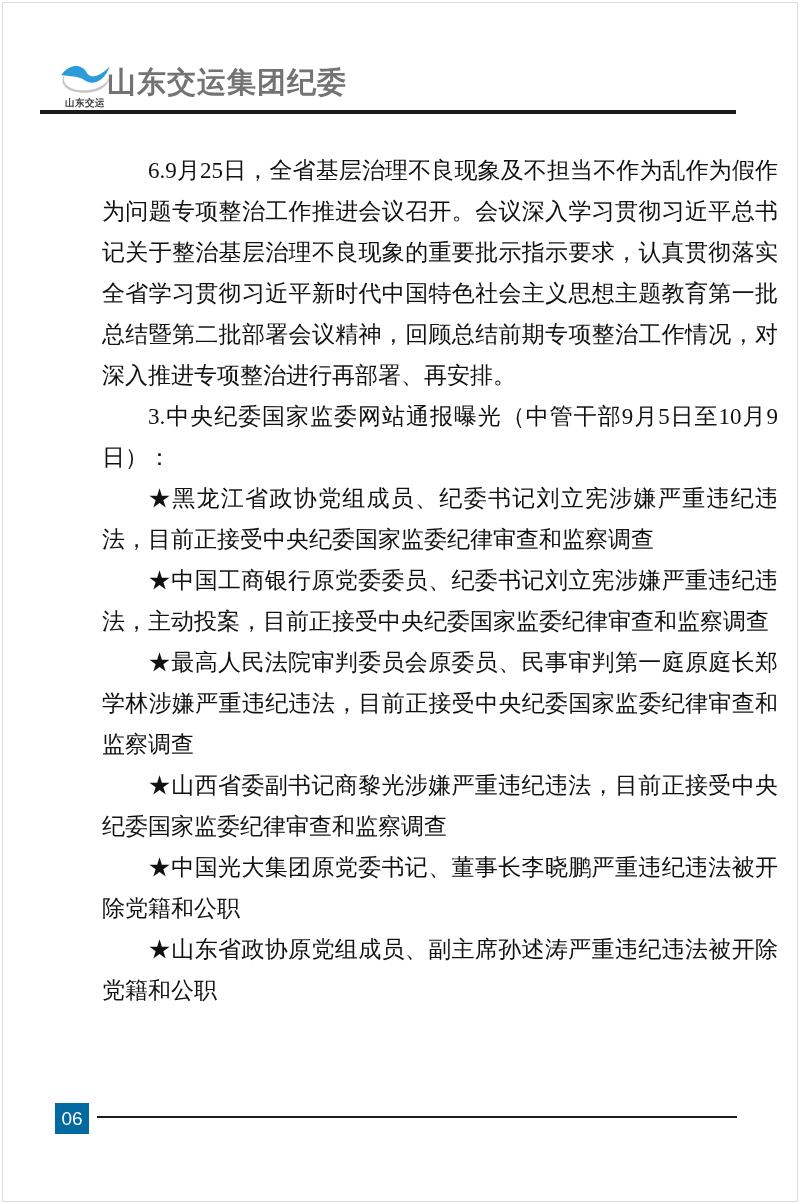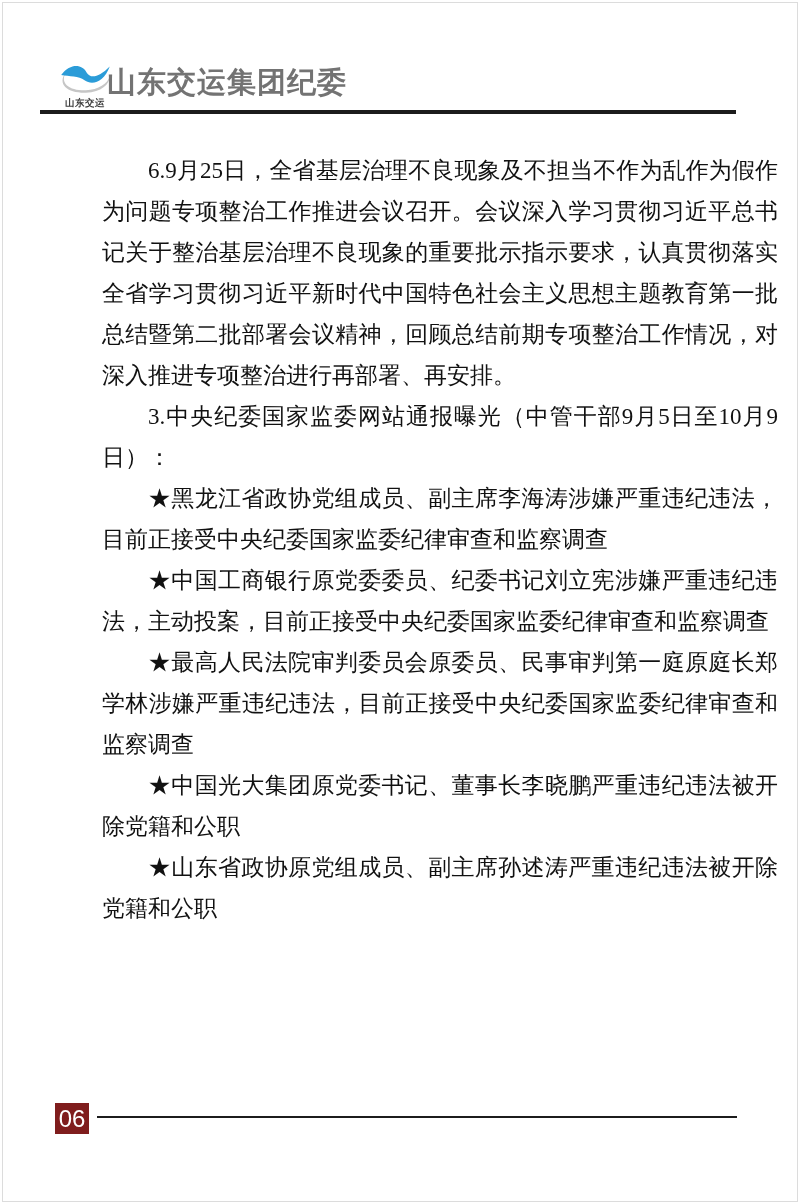--- a/index.html
+++ b/index.html
@@ -45,23 +45,23 @@
     font-size:23px; line-height:41px;
     text-align:justify;
     margin-left:40px;
   }
   .doc-body p { margin:0; text-indent:2em; }
   .star { display:inline; }
   
   .page-num {
     position:absolute; left:55px; top:1103px;
     width:34px; height:31px;
-    background:#7f1d1d; color:#ffffff;
+    background:#0369a1; color:#ffffff;
     font-family:"Liberation Sans","DejaVu Sans",sans-serif;
-    font-size:24px; font-weight:normal;
+    font-size:19px; font-weight:normal;
     display:flex; align-items:center; justify-content:center;
   }
   .footer-rule {
     position:absolute; left:97px; top:1116px;
     width:640px; height:2px; background:#1c1c1c;
   }
 </style>
 </head>
 <body>
 
@@ -78,22 +78,23 @@
     <div class="logo-caption">山东交运</div>
   </div>
 
   <div class="page-title">山东交运集团纪委</div>
   <div class="header-rule"></div>
 
   <div class="doc-body">
     <p>6.9月25日，全省基层治理不良现象及不担当不作为乱作为假作为问题专项整治工作推进会议召开。会议深入学习贯彻习近平总书记关于整治基层治理不良现象的重要批示指示要求，认真贯彻落实全省学习贯彻习近平新时代中国特色社会主义思想主题教育第一批总结暨第二批部署会议精神，回顾总结前期专项整治工作情况，对深入推进专项整治进行再部署、再安排。</p>
     <p>3.中央纪委国家监委网站通报曝光（中管干部9月5日至10月9日）：</p>
 
-    <p><span class="star">★</span><span>黑龙江省政协党组成员、副主席李海涛涉嫌严重违纪违法，目前正接受中央纪委国家监委纪律审查和监察调查</span></p>
+    <p><span class="star">★</span><span>黑龙江省政协党组成员、纪委书记刘立宪涉嫌严重违纪违法，目前正接受中央纪委国家监委纪律审查和监察调查</span></p>
     <p><span class="star">★</span><span>中国工商银行原党委委员、纪委书记刘立宪涉嫌严重违纪违法，主动投案，目前正接受中央纪委国家监委纪律审查和监察调查</span></p>
     <p><span class="star">★</span><span>最高人民法院审判委员会原委员、民事审判第一庭原庭长郑学林涉嫌严重违纪违法，目前正接受中央纪委国家监委纪律审查和监察调查</span></p>
+    <p><span class="star">★</span><span>山西省委副书记商黎光涉嫌严重违纪违法，目前正接受中央纪委国家监委纪律审查和监察调查</span></p>
     <p><span class="star">★</span><span>中国光大集团原党委书记、董事长李晓鹏严重违纪违法被开除党籍和公职</span></p>
     <p><span class="star">★</span><span>山东省政协原党组成员、副主席孙述涛严重违纪违法被开除党籍和公职</span></p>
   </div>
 
   <div class="page-num">06</div>
   <div class="footer-rule"></div>
 </div>
 
 </body></html>

